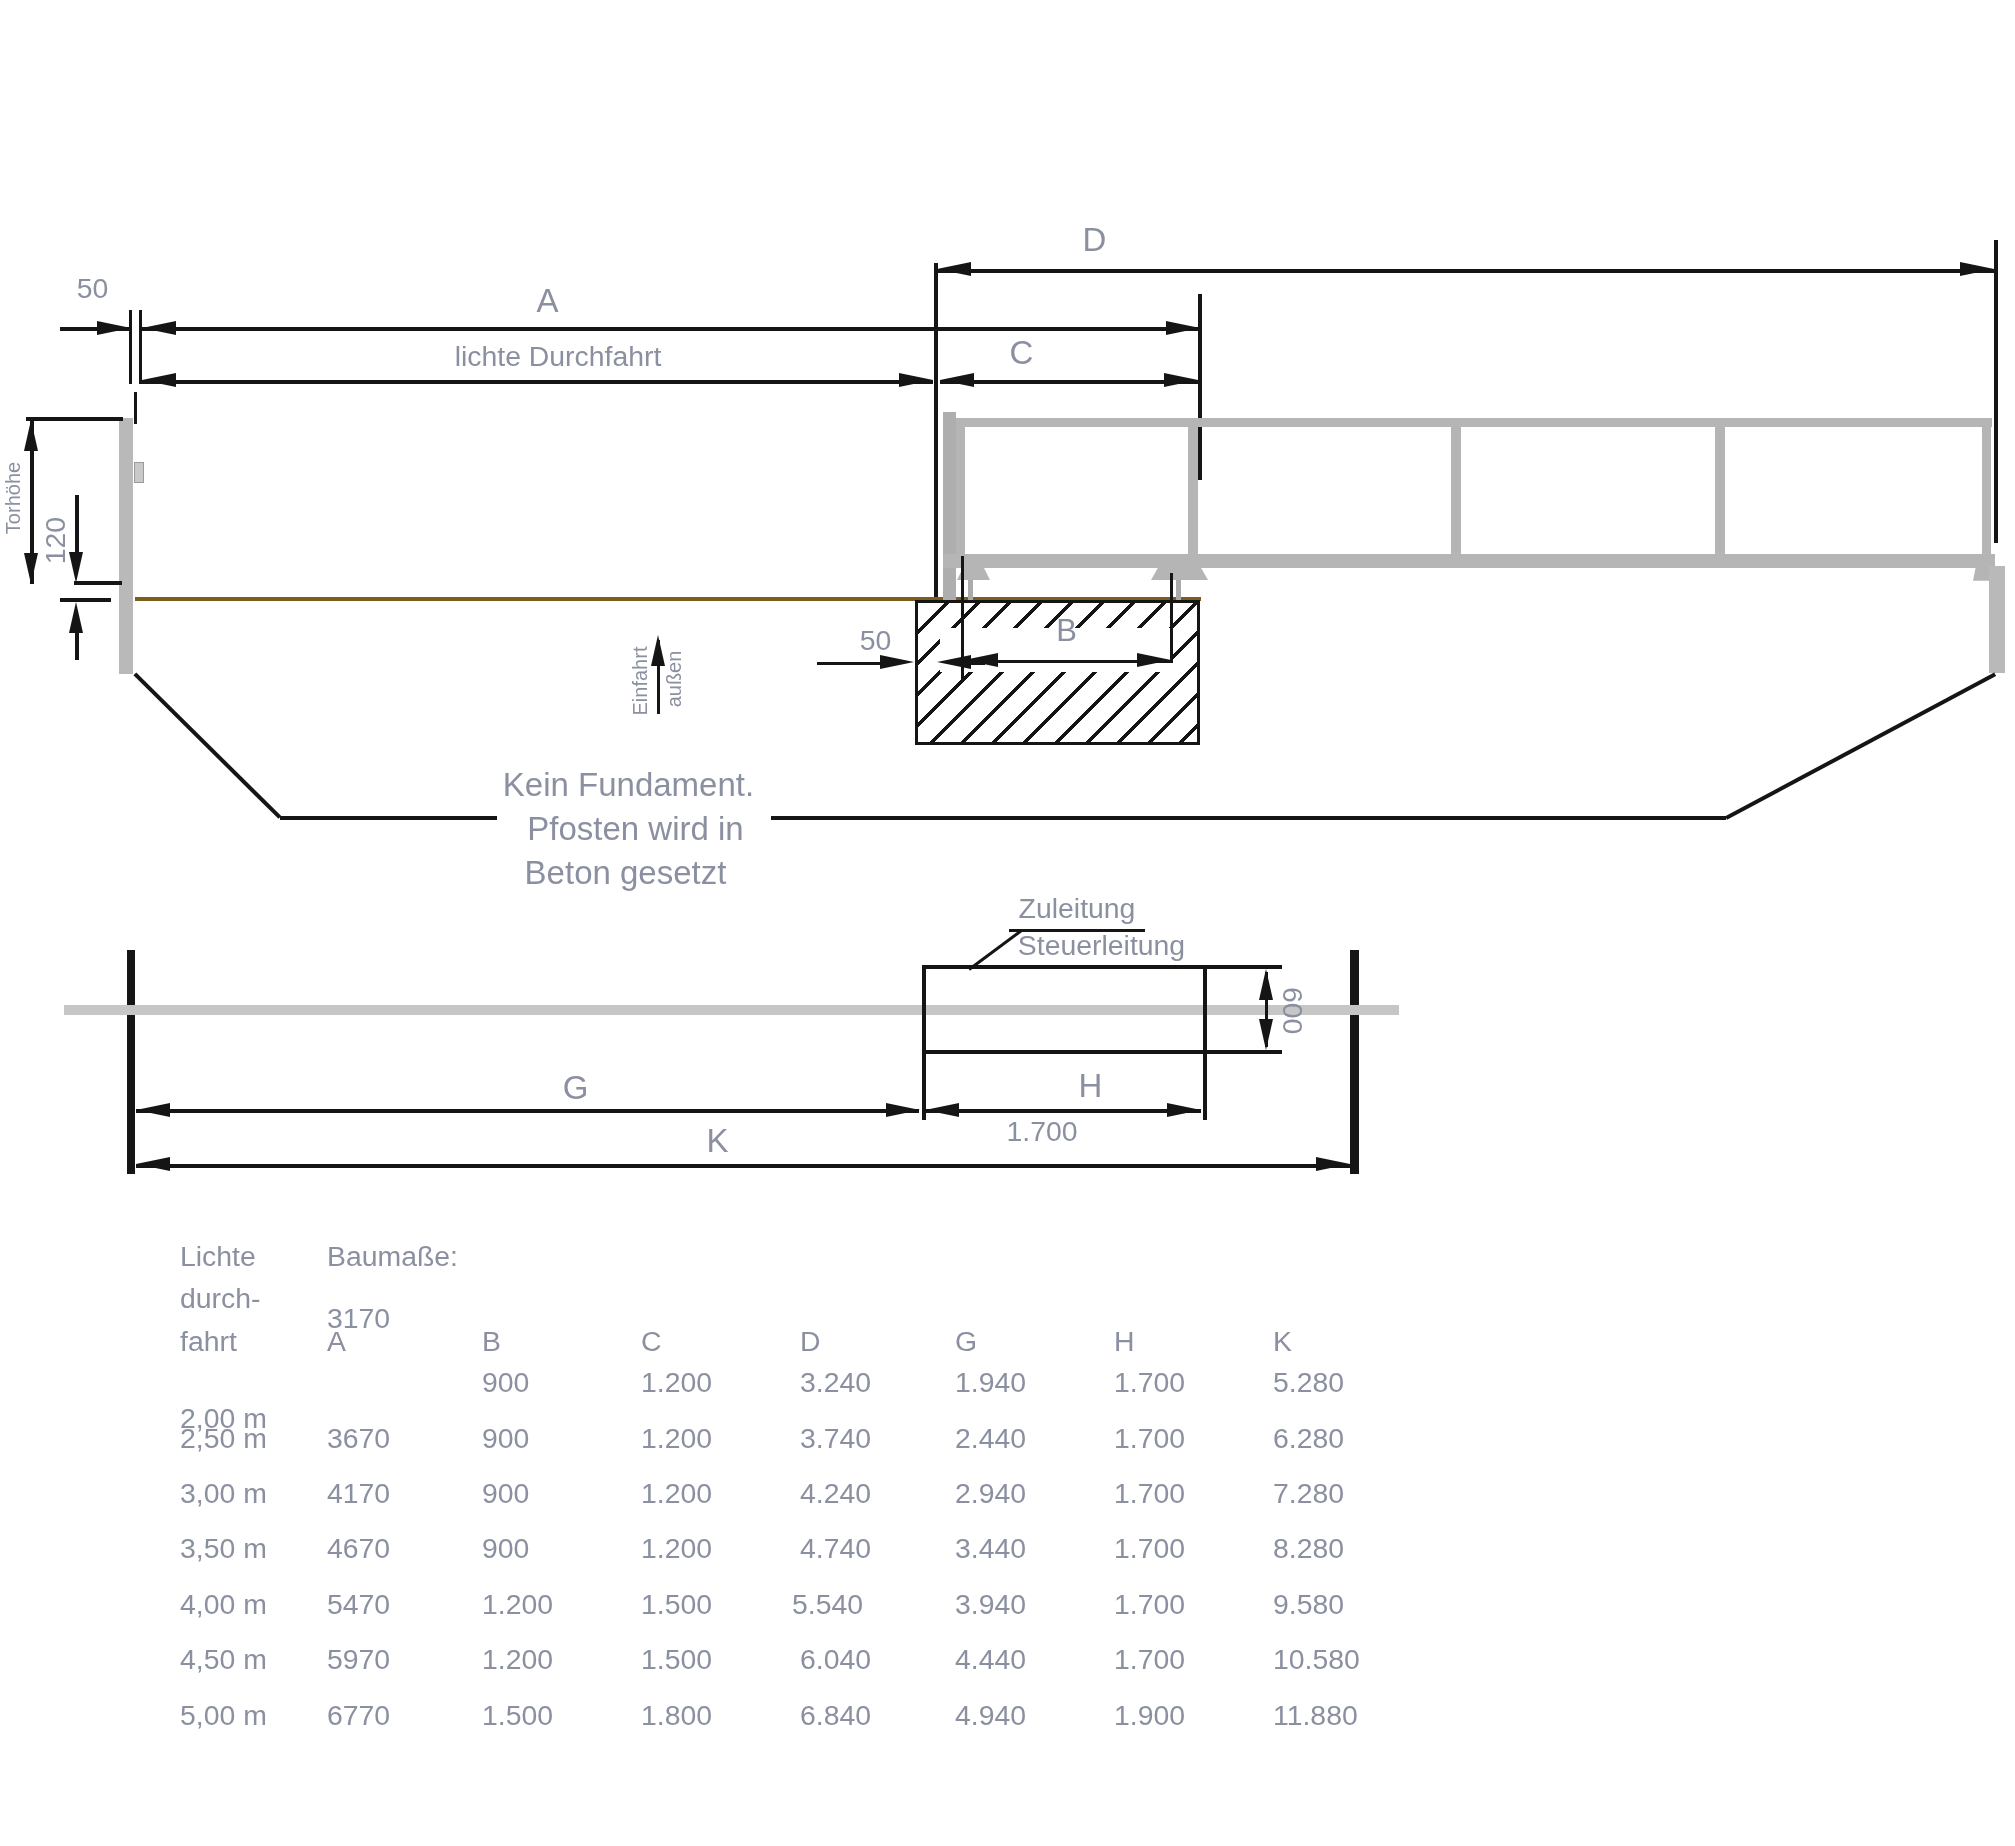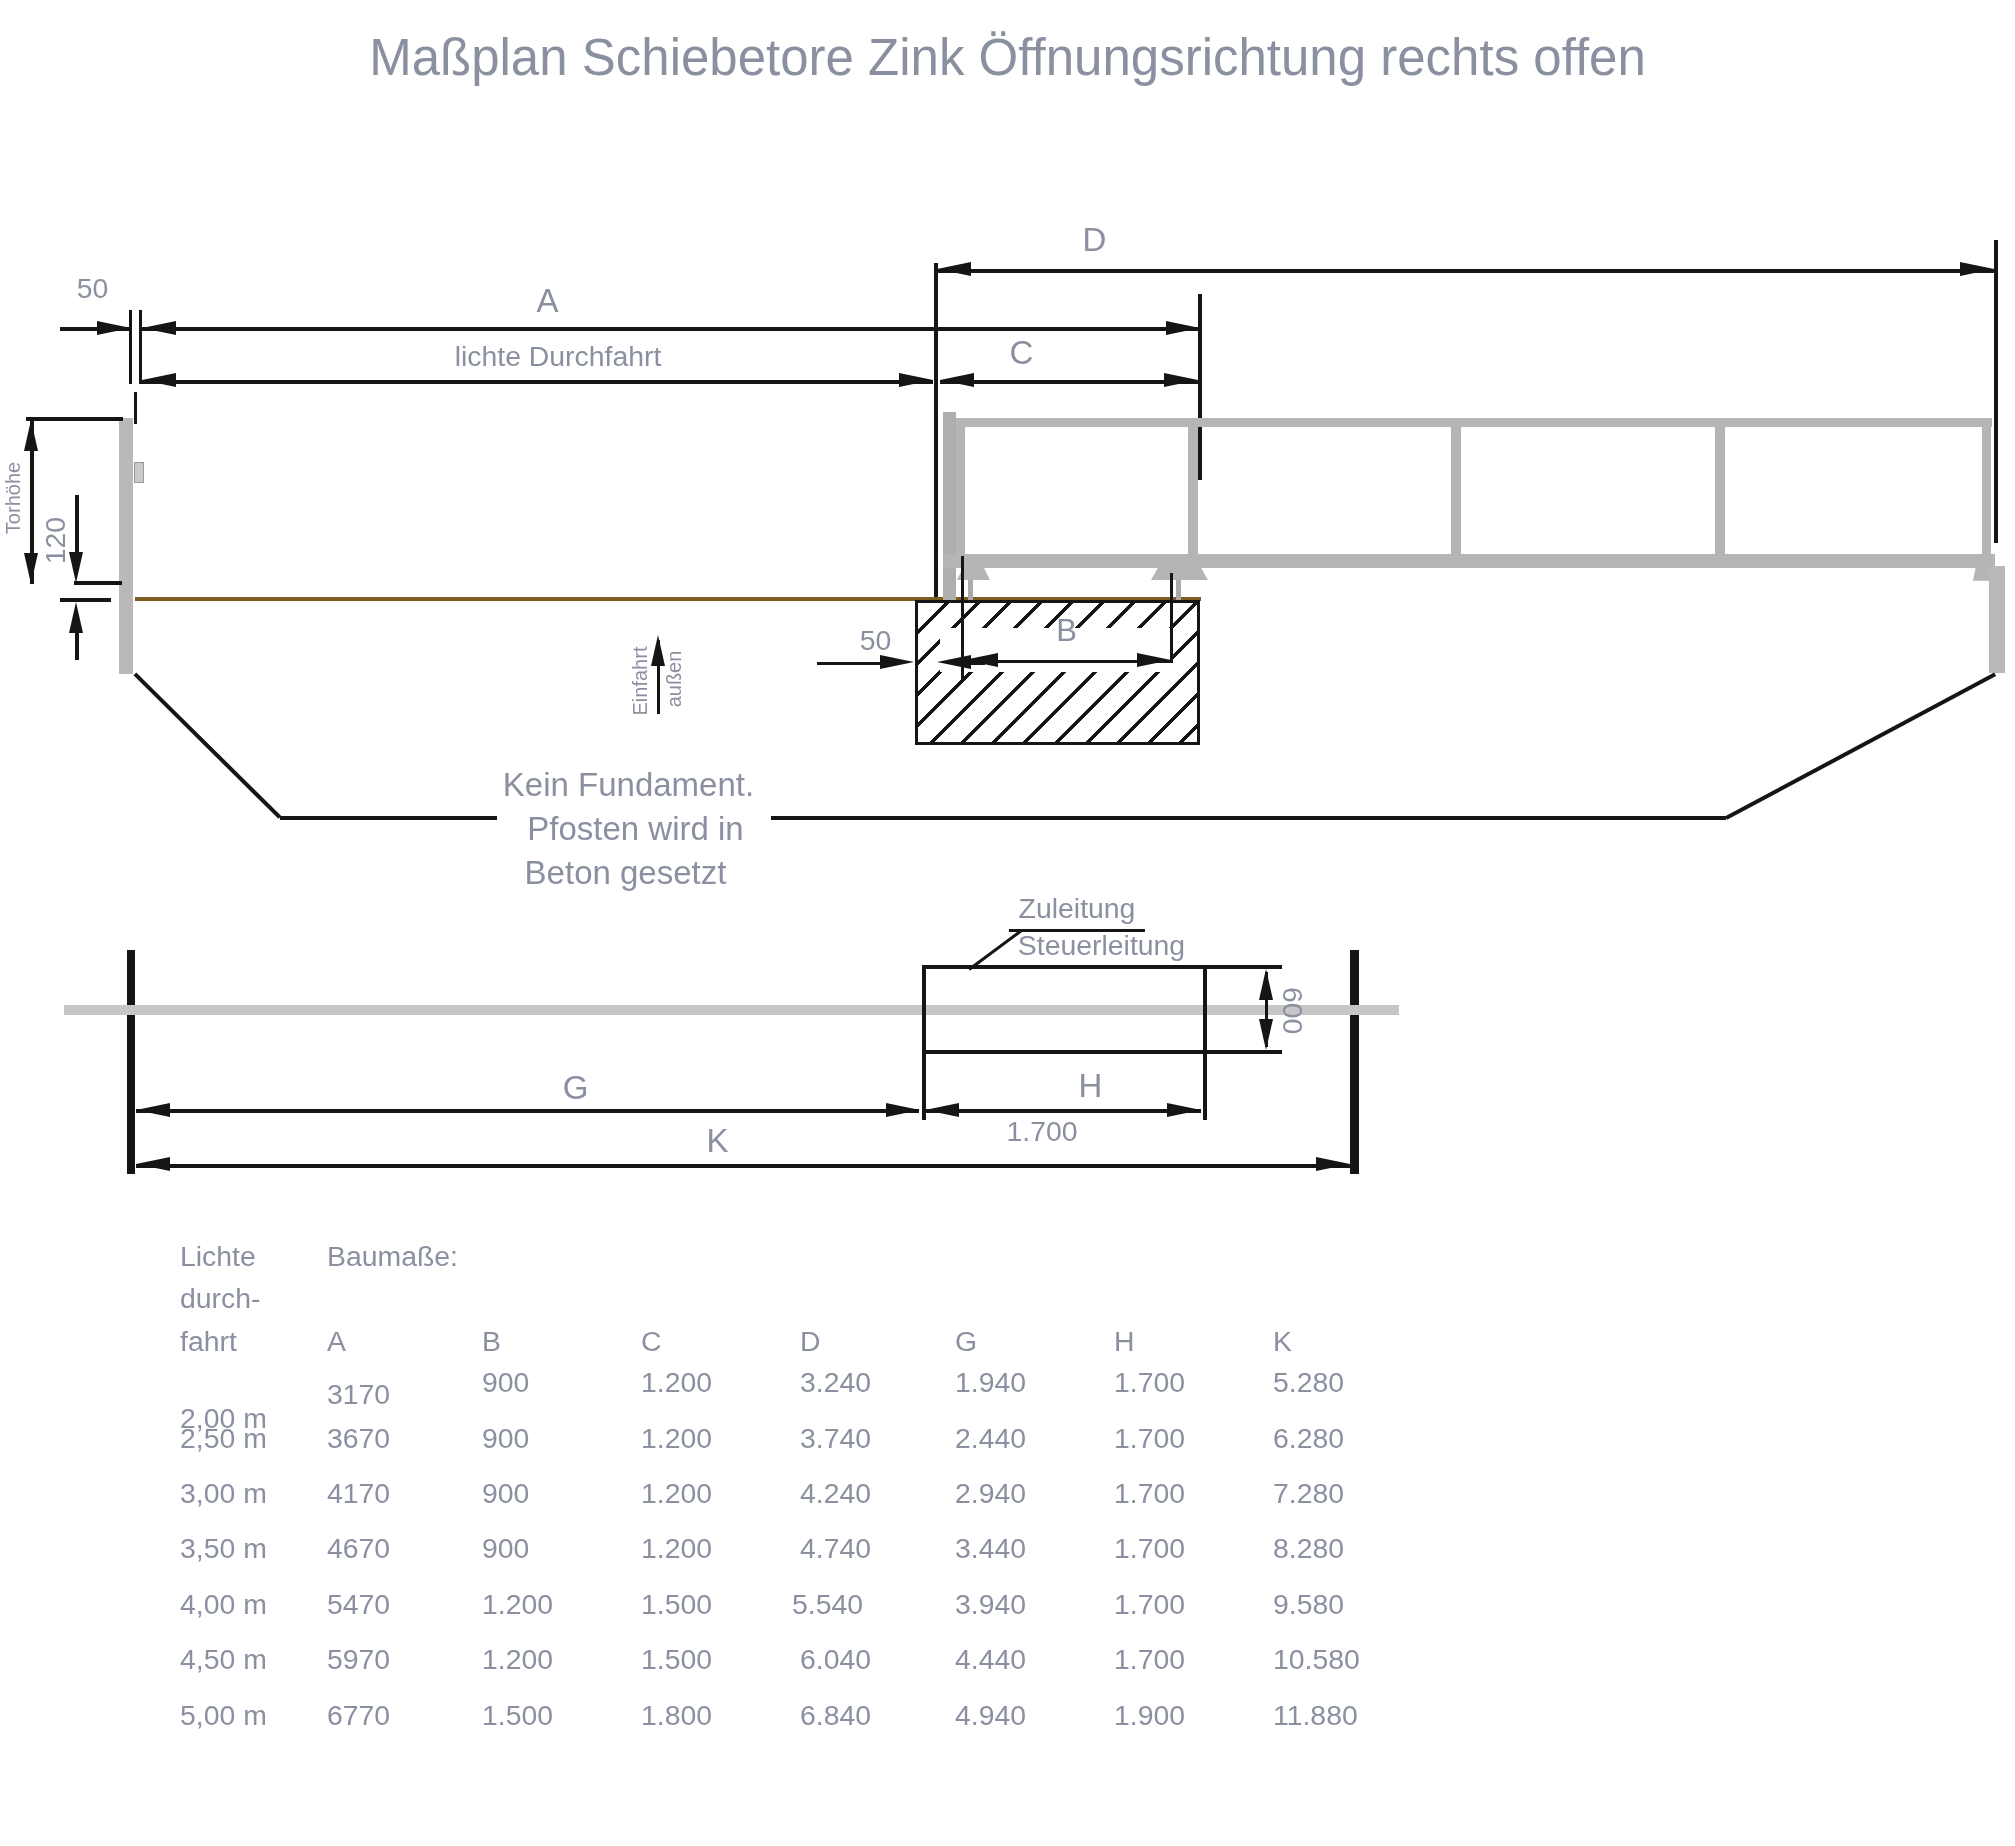--- a/index.html
+++ b/index.html
@@ -19,21 +19,20 @@
   .ad{border-left:7.1px solid transparent;border-right:7.1px solid transparent;border-top:31px solid #151515;}
   .hatch{position:absolute;border:3.6px solid #151515;
          background:repeating-linear-gradient(135deg,#ffffff 0px,#ffffff 18.5px,#151515 18.5px,#151515 22px);}
   .tcell{position:absolute;color:#8b90a1;font-size:28.4px;white-space:nowrap;}
 </style>
 </head>
 <body>
 
 <div id="canvas">
 
-  <div class="lbl" style="left:0;top:30px;width:2015px;font-size:51px;">Maßplan Schiebetore Zink Öffnungsrichtung rechts offen</div>
 
   <div class="lbl" style="left:1066px;top:222px;width:57px;font-size:33px;">D</div>
   <div class="k" style="left:937px;top:269px;width:1058px;height:3.6px;"></div>
   <div class="al" style="left:937px;top:262px;"></div>
   <div class="ar" style="left:1960px;top:262px;"></div>
   <div class="k" style="left:934px;top:263px;width:3.6px;height:419px;"></div>
   <div class="k" style="left:1994px;top:240px;width:3.6px;height:303px;"></div>
 
   <div class="lbl" style="left:64px;top:273px;width:57px;font-size:28.4px;">50</div>
   <div class="k" style="left:60px;top:327px;width:70px;height:3.6px;"></div>
@@ -151,21 +150,21 @@
       <div class="tcell" style="left: 180px; top: 1325px;">fahrt</div>
       <div class="tcell" style="left: 327px; top: 1240px;">Baumaße:</div>
       <div class="tcell" style="left: 327px; top: 1325px;">A</div>
       <div class="tcell" style="left: 482px; top: 1325px;">B</div>
       <div class="tcell" style="left: 641px; top: 1325px;">C</div>
       <div class="tcell" style="left: 800px; top: 1325px;">D</div>
       <div class="tcell" style="left: 955px; top: 1325px;">G</div>
       <div class="tcell" style="left: 1114px; top: 1325px;">H</div>
       <div class="tcell" style="left: 1273px; top: 1325px;">K</div>
       <div class="tcell" style="left: 180px; top: 1366px; margin-top: 36px;">2,00 m</div>
-      <div class="tcell" style="left: 327px; top: 1378px;">3170</div>
+      <div class="tcell" style="left: 327px; top: 1302px;">3170</div>
       <div class="tcell" style="left: 482px; top: 1366px;">900</div>
       <div class="tcell" style="left: 641px; top: 1366px;">1.200</div>
       <div class="tcell" style="left: 800px; top: 1366px; text-align: center;">3.240</div>
       <div class="tcell" style="left: 955px; top: 1366px;">1.940</div>
       <div class="tcell" style="left: 1114px; top: 1366px;">1.700</div>
       <div class="tcell" style="left: 1273px; top: 1366px;">5.280</div>
       <div class="tcell" style="left: 180px; top: 1422px;">2,50 m</div>
       <div class="tcell" style="left: 327px; top: 1422px;">3670</div>
       <div class="tcell" style="left: 482px; top: 1422px;">900</div>
       <div class="tcell" style="left: 641px; top: 1422px;">1.200</div>

